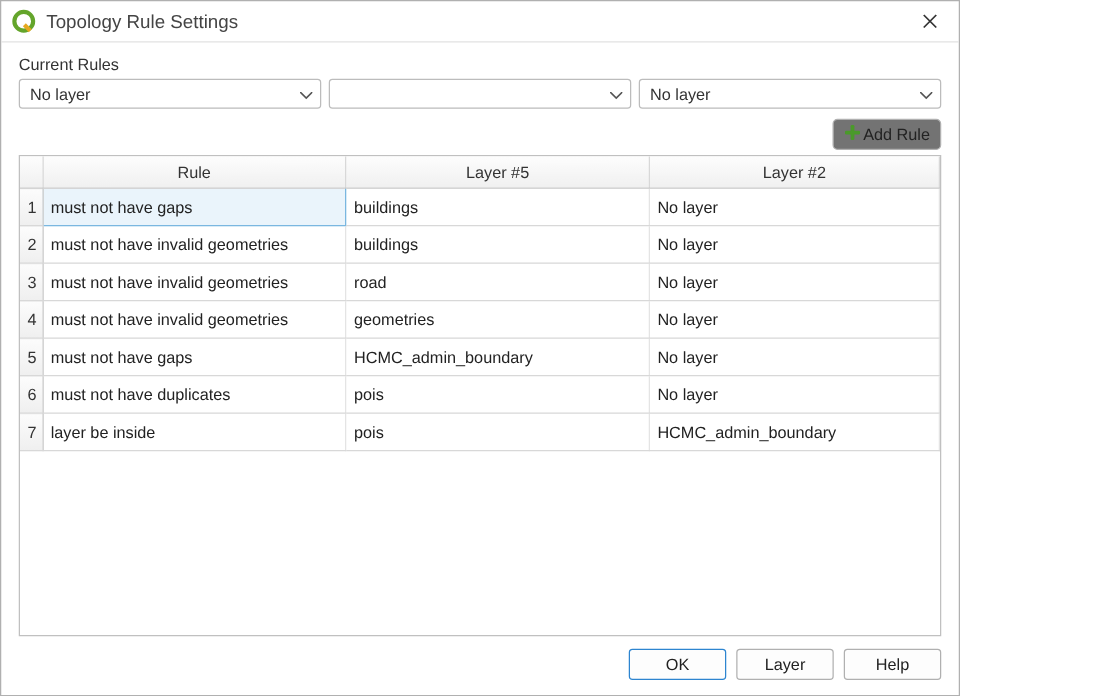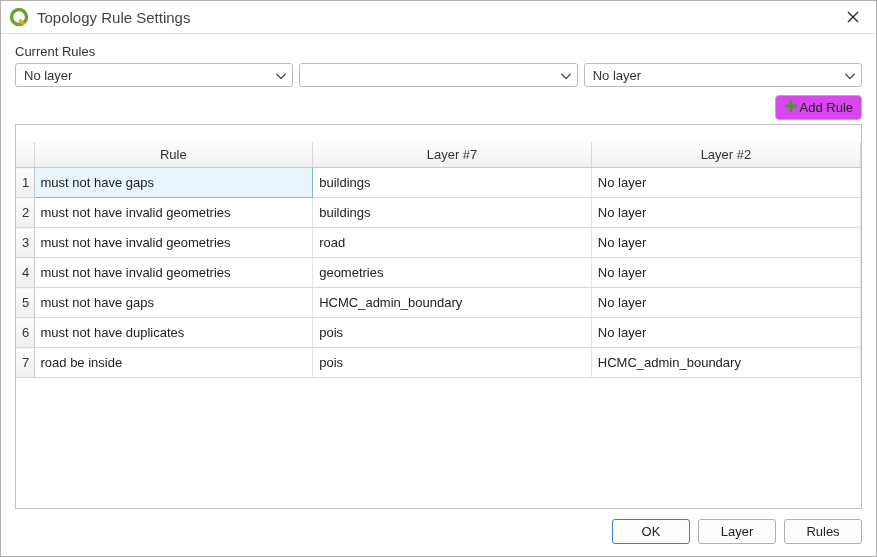--- a/index.html
+++ b/index.html
@@ -8,21 +8,21 @@
       padding: 0;
       font-family: "Segoe UI", Tahoma, sans-serif;
       font-size: 13px;
       background: #fff;
       color: #222;
       width: 877px;
       height: 557px;
       overflow: hidden;
     }
     .window {
-      width: 877px;
+      width: 768px;
       height: 557px;
       border: 1px solid #b0b0b0;
       display: flex;
       flex-direction: column;
       background: #fff;
       justify-content: flex-end;
     }
     .titlebar {
       display: flex;
       align-items: center;
@@ -84,42 +84,41 @@
     }
     .buttons-row {
       display: flex;
       justify-content: flex-end;
       gap: 6px;
       margin-bottom: 4px;
     }
     .btn {
       border: 1px solid #b0b0b0;
       border-radius: 4px;
-      background: #d946ef;
+      background: #737373;
       padding: 3px 8px;
       font-size: 13px;
       display: inline-flex;
       align-items: center;
       gap: 2px;
       cursor: pointer;
       margin-left: 12px;
     }
     .table-wrap {
       flex: 1;
       border: 1px solid #c0c0c0;
       overflow: hidden;
       background: #fff;
       display: flex;
       flex-direction: column;
     }
     table {
       border-collapse: collapse;
       width: 100%;
       table-layout: fixed;
-      margin-top: 17px;
     }
     thead th {
       background: linear-gradient(#fdfdfd, #f0f0f0);
       border-bottom: 1px solid #c8c8c8;
       border-right: 1px solid #d8d8d8;
       font-weight: normal;
       padding: 5px 6px;
       text-align: center;
       font-size: 13px;
       color: #333;
@@ -235,21 +234,21 @@
         <colgroup>
           <col style="width:18px">
           <col style="width:33%">
           <col style="width:33%">
           <col>
         </colgroup>
         <thead>
           <tr>
             <th class="row-head-col"></th>
             <th>Rule</th>
-            <th>Layer #7</th>
+            <th>Layer #5</th>
             <th>Layer #2</th>
           </tr>
         </thead>
         <tbody id="table-body">
             <tr class="selected">
               <th class="row-num">1</th>
               <td class="col-rule">must not have gaps</td>
               <td class="col-layer1">buildings</td>
               <td class="col-layer2">No layer</td>
             </tr>
@@ -278,28 +277,28 @@
               <td class="col-layer2">No layer</td>
             </tr>
             <tr>
               <th class="row-num">6</th>
               <td class="col-rule">must not have duplicates</td>
               <td class="col-layer1">pois</td>
               <td class="col-layer2">No layer</td>
             </tr>
             <tr>
               <th class="row-num">7</th>
-              <td class="col-rule">road be inside</td>
+              <td class="col-rule">layer be inside</td>
               <td class="col-layer1">pois</td>
               <td class="col-layer2">HCMC_admin_boundary</td>
             </tr>
           </tbody>
       </table>
       <div class="table-bg"></div>
     </div>
   </div>
 
   <div class="footer">
     <div class="dlg-btn primary">OK</div>
     <div class="dlg-btn">Layer</div>
-    <div class="dlg-btn">Rules</div>
+    <div class="dlg-btn">Help</div>
   </div>
 </div>
 
 </body></html>

